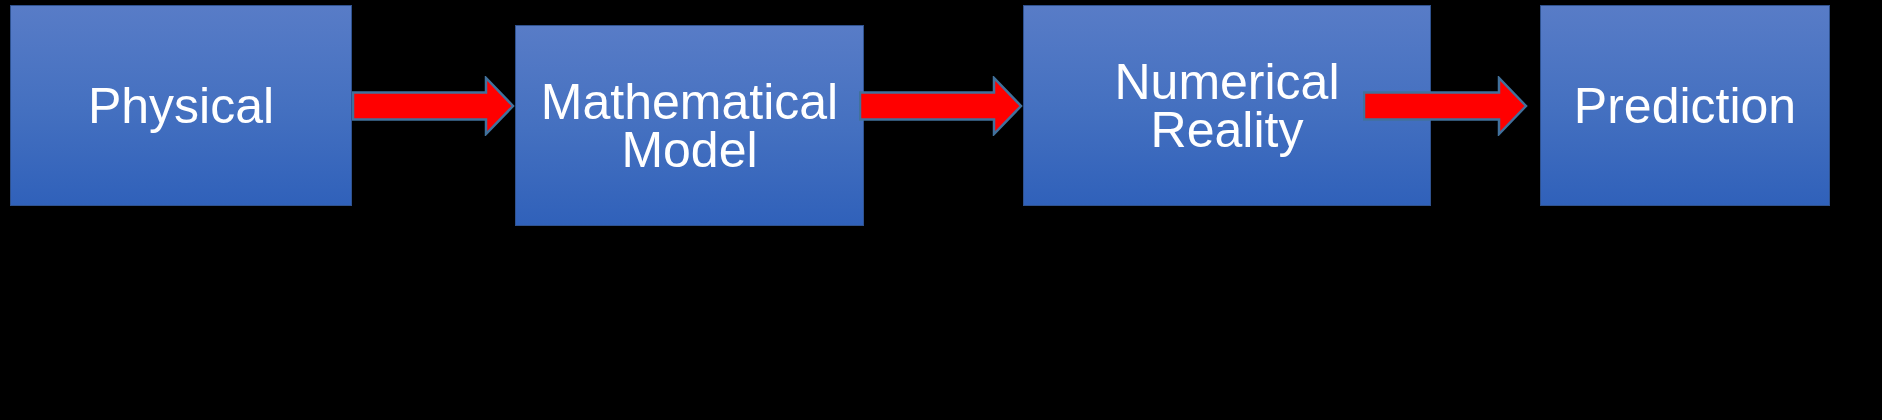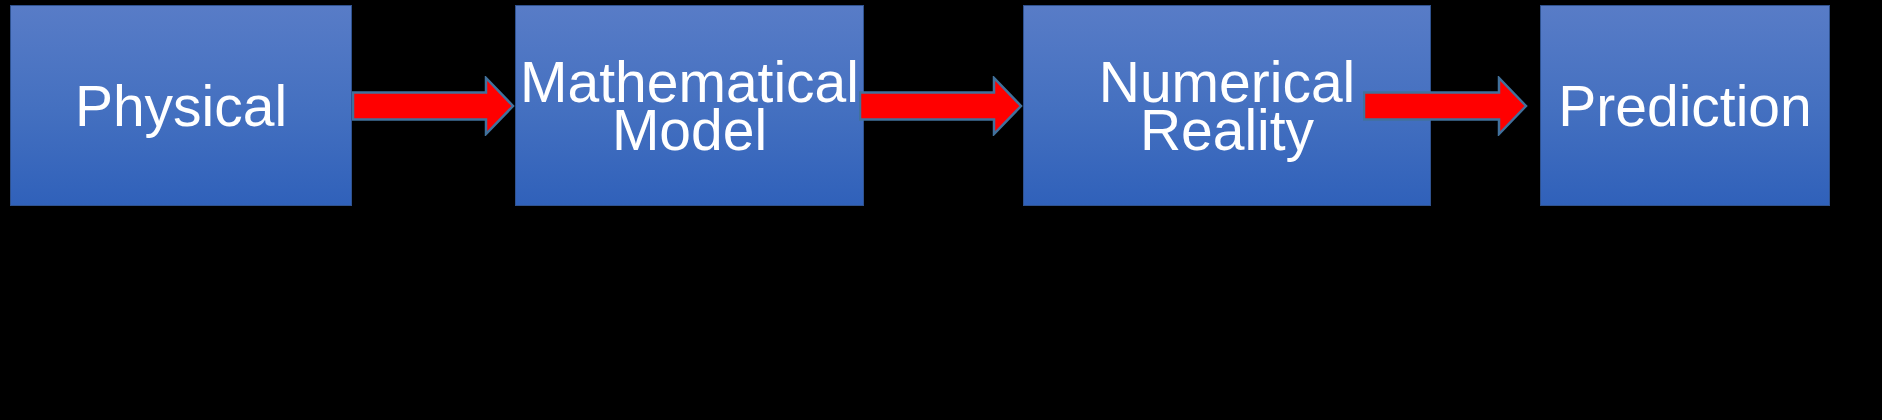--- a/index.html
+++ b/index.html
@@ -26,21 +26,21 @@
     position: absolute;
     top: 5px;
     height: 201px;
     background: linear-gradient(180deg, var(--box-top) 0%, var(--box-mid) 52%, var(--box-bottom) 100%);
     border: 1.5px solid var(--box-border);
     display: flex;
     flex-direction: column;
     align-items: center;
     justify-content: center;
     color: var(--text);
-    font-size: 57px;
+    font-size: 50px;
     line-height: 48px;
     text-align: center;
   }
   .node .line { display: block; }
   .flow-arrow {
     position: absolute;
     top: 76px;
     height: 60px;
     display: block;
   }
@@ -57,21 +57,21 @@
 <div class="canvas">
 
   <div class="node" style="left:10px; width:342px;">
     <span class="line">Physical</span>
   </div>
 
   <svg class="flow-arrow" style="left:352px; width:163px;" viewBox="0 0 163 60" preserveAspectRatio="none">
     <polygon points="1,16.5 134,16.5 134,2 161,30 134,58 134,43.5 1,43.5"></polygon>
   </svg>
 
-  <div class="node" style="left:515px; width:349px;">
+  <div class="node" style="left:515px; width:349px;margin-top:20px;">
     <span class="line">Mathematical</span>
     <span class="line">Model</span>
   </div>
 
   <svg class="flow-arrow" style="left:859px; width:164px;" viewBox="0 0 164 60" preserveAspectRatio="none">
     <polygon points="1,16.5 135,16.5 135,2 162,30 135,58 135,43.5 1,43.5"></polygon>
   </svg>
 
   <div class="node" style="left:1023px; width:408px;">
     <span class="line">Numerical</span>

